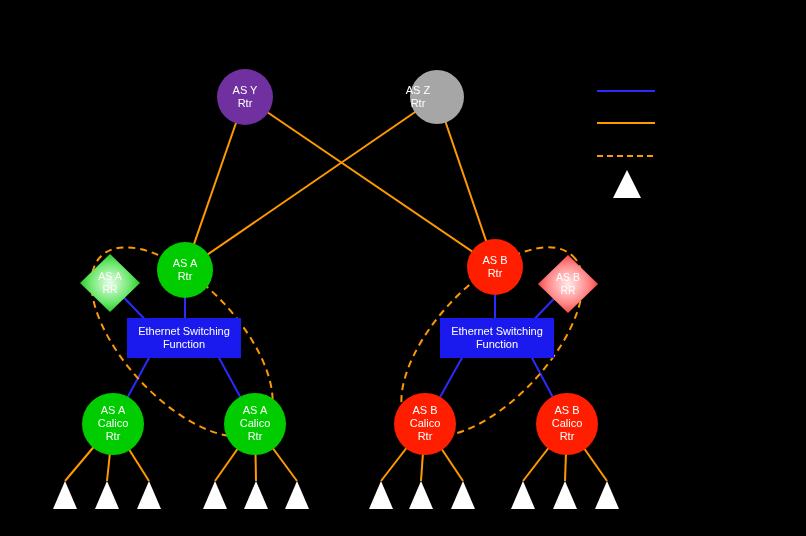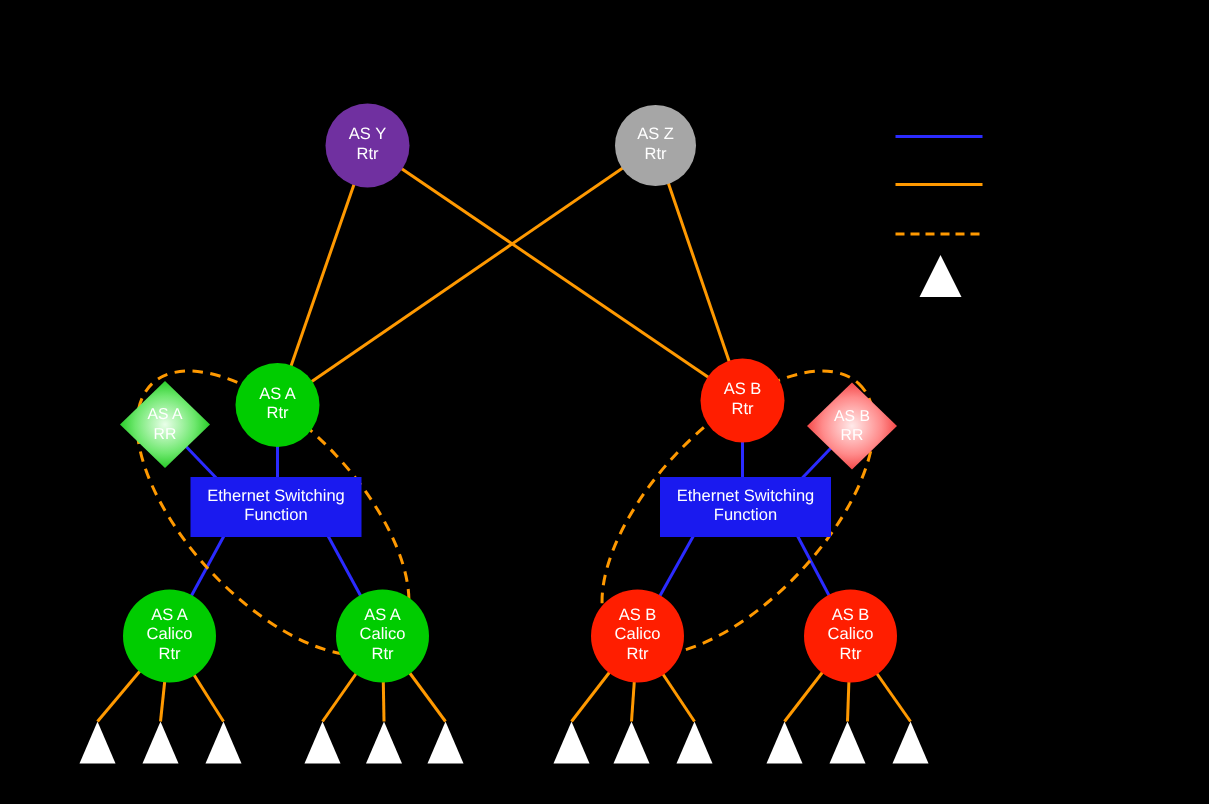--- a/index.html
+++ b/index.html
@@ -104,21 +104,21 @@
     <g>
       <line x1="597" y1="91" x2="655" y2="91" stroke="#2B2BFF" stroke-width="2"></line>
       <line x1="597" y1="123" x2="655" y2="123" stroke="#FF9900" stroke-width="2"></line>
       <line x1="597" y1="156" x2="655" y2="156" stroke="#FF9900" stroke-width="2" stroke-dasharray="6 4"></line>
       <polygon points="627,170 613,198 641,198" fill="#FFFFFF"></polygon>
     </g>
   </svg>
 
   <div class="lbl" style="left:245px; top:97px;">AS Y
 Rtr</div>
-  <div class="lbl" style="left:437px; top:97px;">AS Z
+  <div class="lbl" style="left:418px; top:97px;">AS Z
 Rtr</div>
   <div class="lbl" style="left:185px; top:270px;">AS A
 Rtr</div>
   <div class="lbl" style="left:495px; top:267px;">AS B
 Rtr</div>
   <div class="lbl small" style="left:110px; top:283px;">AS A
 RR</div>
   <div class="lbl small" style="left:568px; top:284px;">AS B
 RR</div>
   <div class="lbl" style="left:184px; top:338px;">Ethernet Switching

